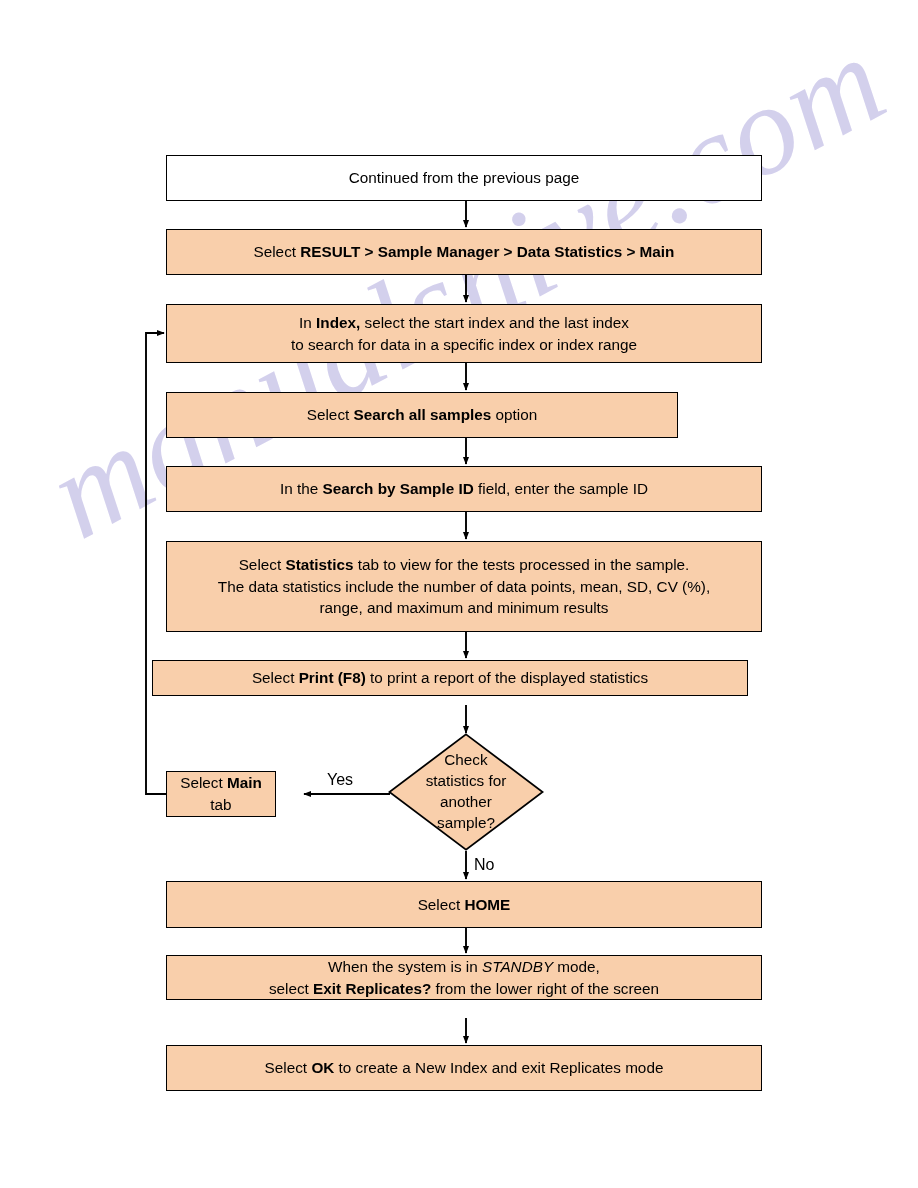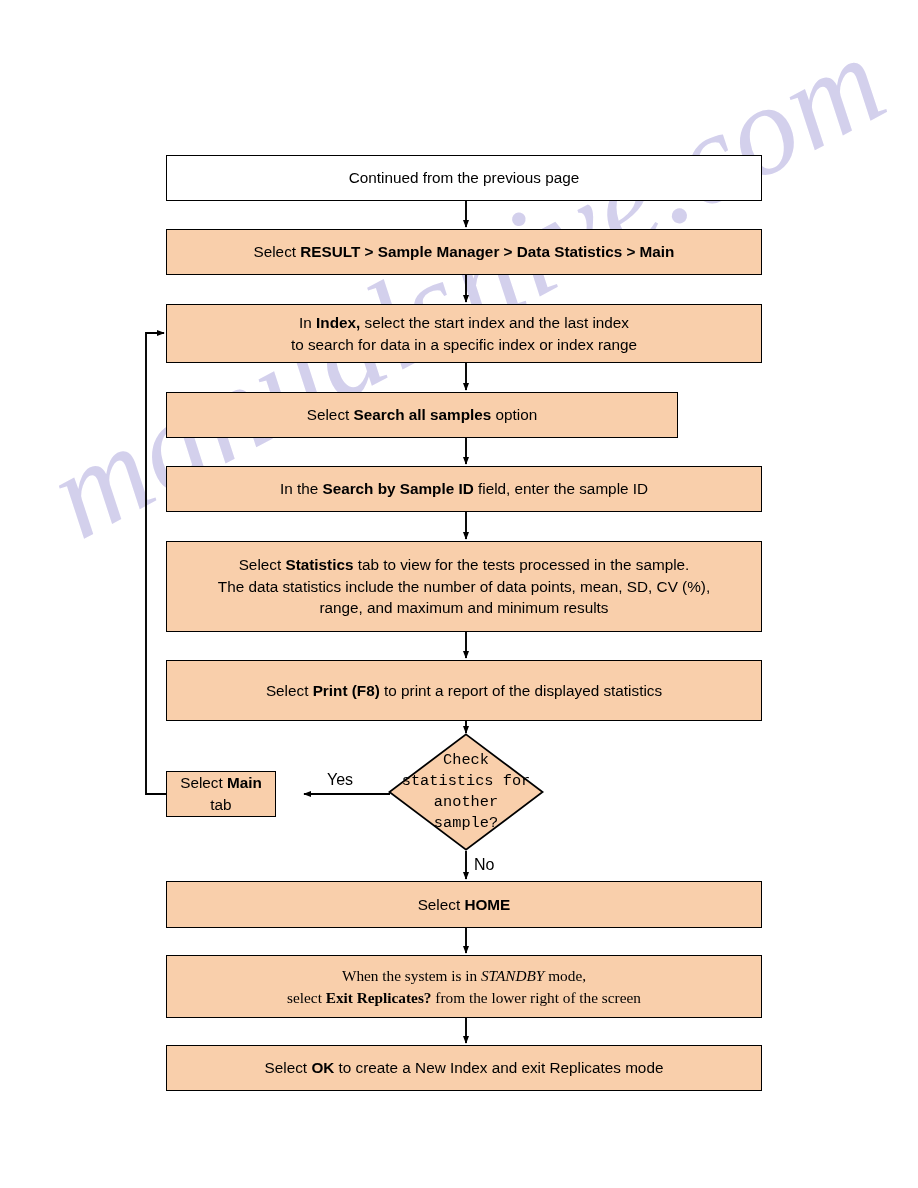--- a/index.html
+++ b/index.html
@@ -76,21 +76,20 @@
     display: block;
     width: 100%;
   }
   .node b { font-weight: bold; }
   .node i { font-style: italic; }
 
   
   .diamond-wrap {
     position: absolute;
     z-index: 3;
-    font-family: Liberation Mono, monospace;
   }
   .diamond-wrap svg {
     position: absolute;
     left: 0; top: 0;
   }
   .diamond-label {
     position: absolute;
     left: 0; top: 0;
     width: 100%;
     height: 100%;
@@ -158,40 +157,40 @@
   </div>
 
   <div class="node" style="left:166px; top:466px; width:596px; height:46px;text-align:center;">
     <span class="txt">In the <b>Search by Sample ID</b> field, enter the sample ID</span>
   </div>
 
   <div class="node" style="left:166px; top:541px; width:596px; height:91px;">
     <span class="txt">Select <b>Statistics</b> tab to view for the tests processed in the sample.<br>The data statistics include the number of data points, mean, SD, CV (%),<br>range, and maximum and minimum results</span>
   </div>
 
-  <div class="node" style="left:166px; top:660px; width:596px; height:61px;justify-content:flex-end;">
+  <div class="node" style="left:152px; top:660px; width:596px; height:36px;justify-content:flex-end;">
     <span class="txt">Select <b>Print (F8)</b> to print a report of the displayed statistics</span>
   </div>
 
   <div class="diamond-wrap" style="left:388px; top:733px; width:156px; height:118px;">
     <svg width="156" height="118" viewBox="0 0 156 118">
       <polygon points="78,1.4 154.6,59 78,116.6 1.4,59" fill="#f9cfab" stroke="#000" stroke-width="1.8"></polygon>
     </svg>
     <div class="diamond-label">Check<br>statistics for<br>another<br>sample?</div>
   </div>
 
   <div class="node" style="left:166px; top:771px; width:110px; height:46px;">
     <span class="txt">Select <b>Main</b> tab</span>
   </div>
 
   <div class="node" style="left:166px; top:881px; width:596px; height:47px;">
     <span class="txt">Select <b>HOME</b></span>
   </div>
 
-  <div class="node" style="left:166px; top:955px; width:596px; height:63px;font-family:Liberation Serif, serif;">
+  <div class="node" style="left:166px; top:955px; width:596px; height:45px;">
     <span class="txt">When the system is in <i>STANDBY</i> mode,<br>select <b>Exit Replicates?</b> from the lower right of the screen</span>
   </div>
 
   <div class="node" style="left:166px; top:1045px; width:596px; height:46px;">
     <span class="txt">Select <b>OK</b> to create a New Index and exit Replicates mode</span>
   </div>
 
   <div class="edge-label" style="left:327px; top:772px;">Yes</div>
   <div class="edge-label" style="left:474px; top:857px;">No</div>
 

